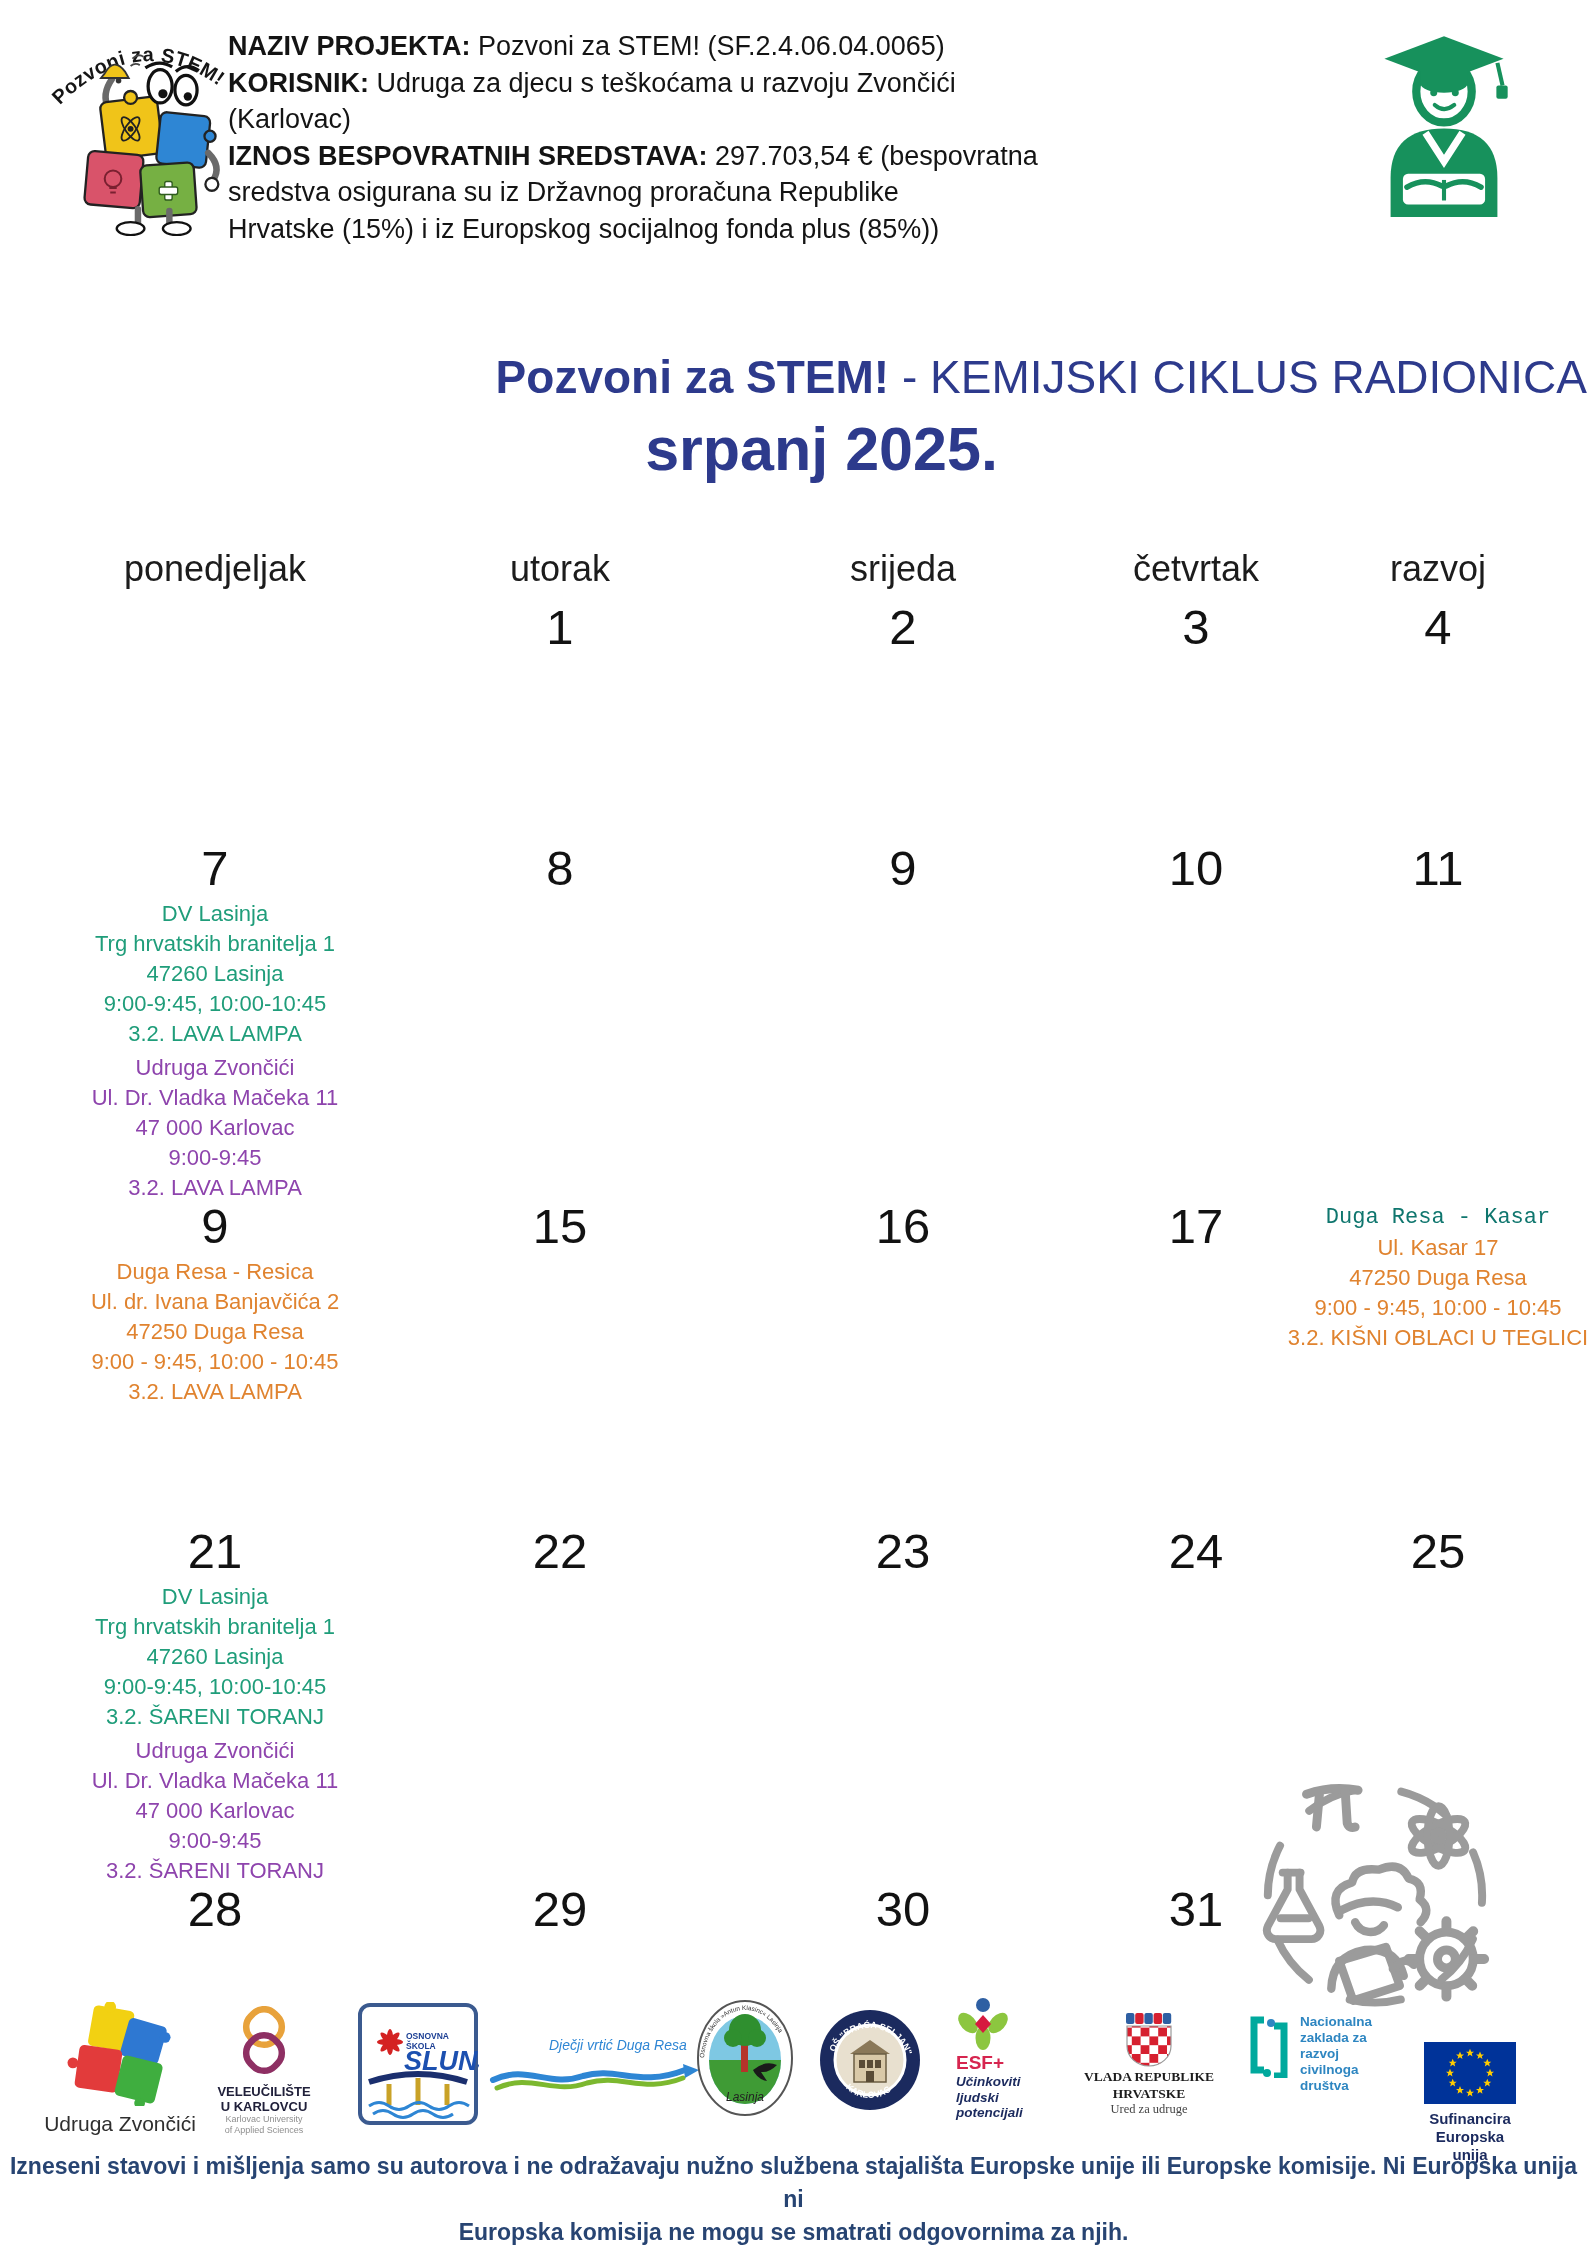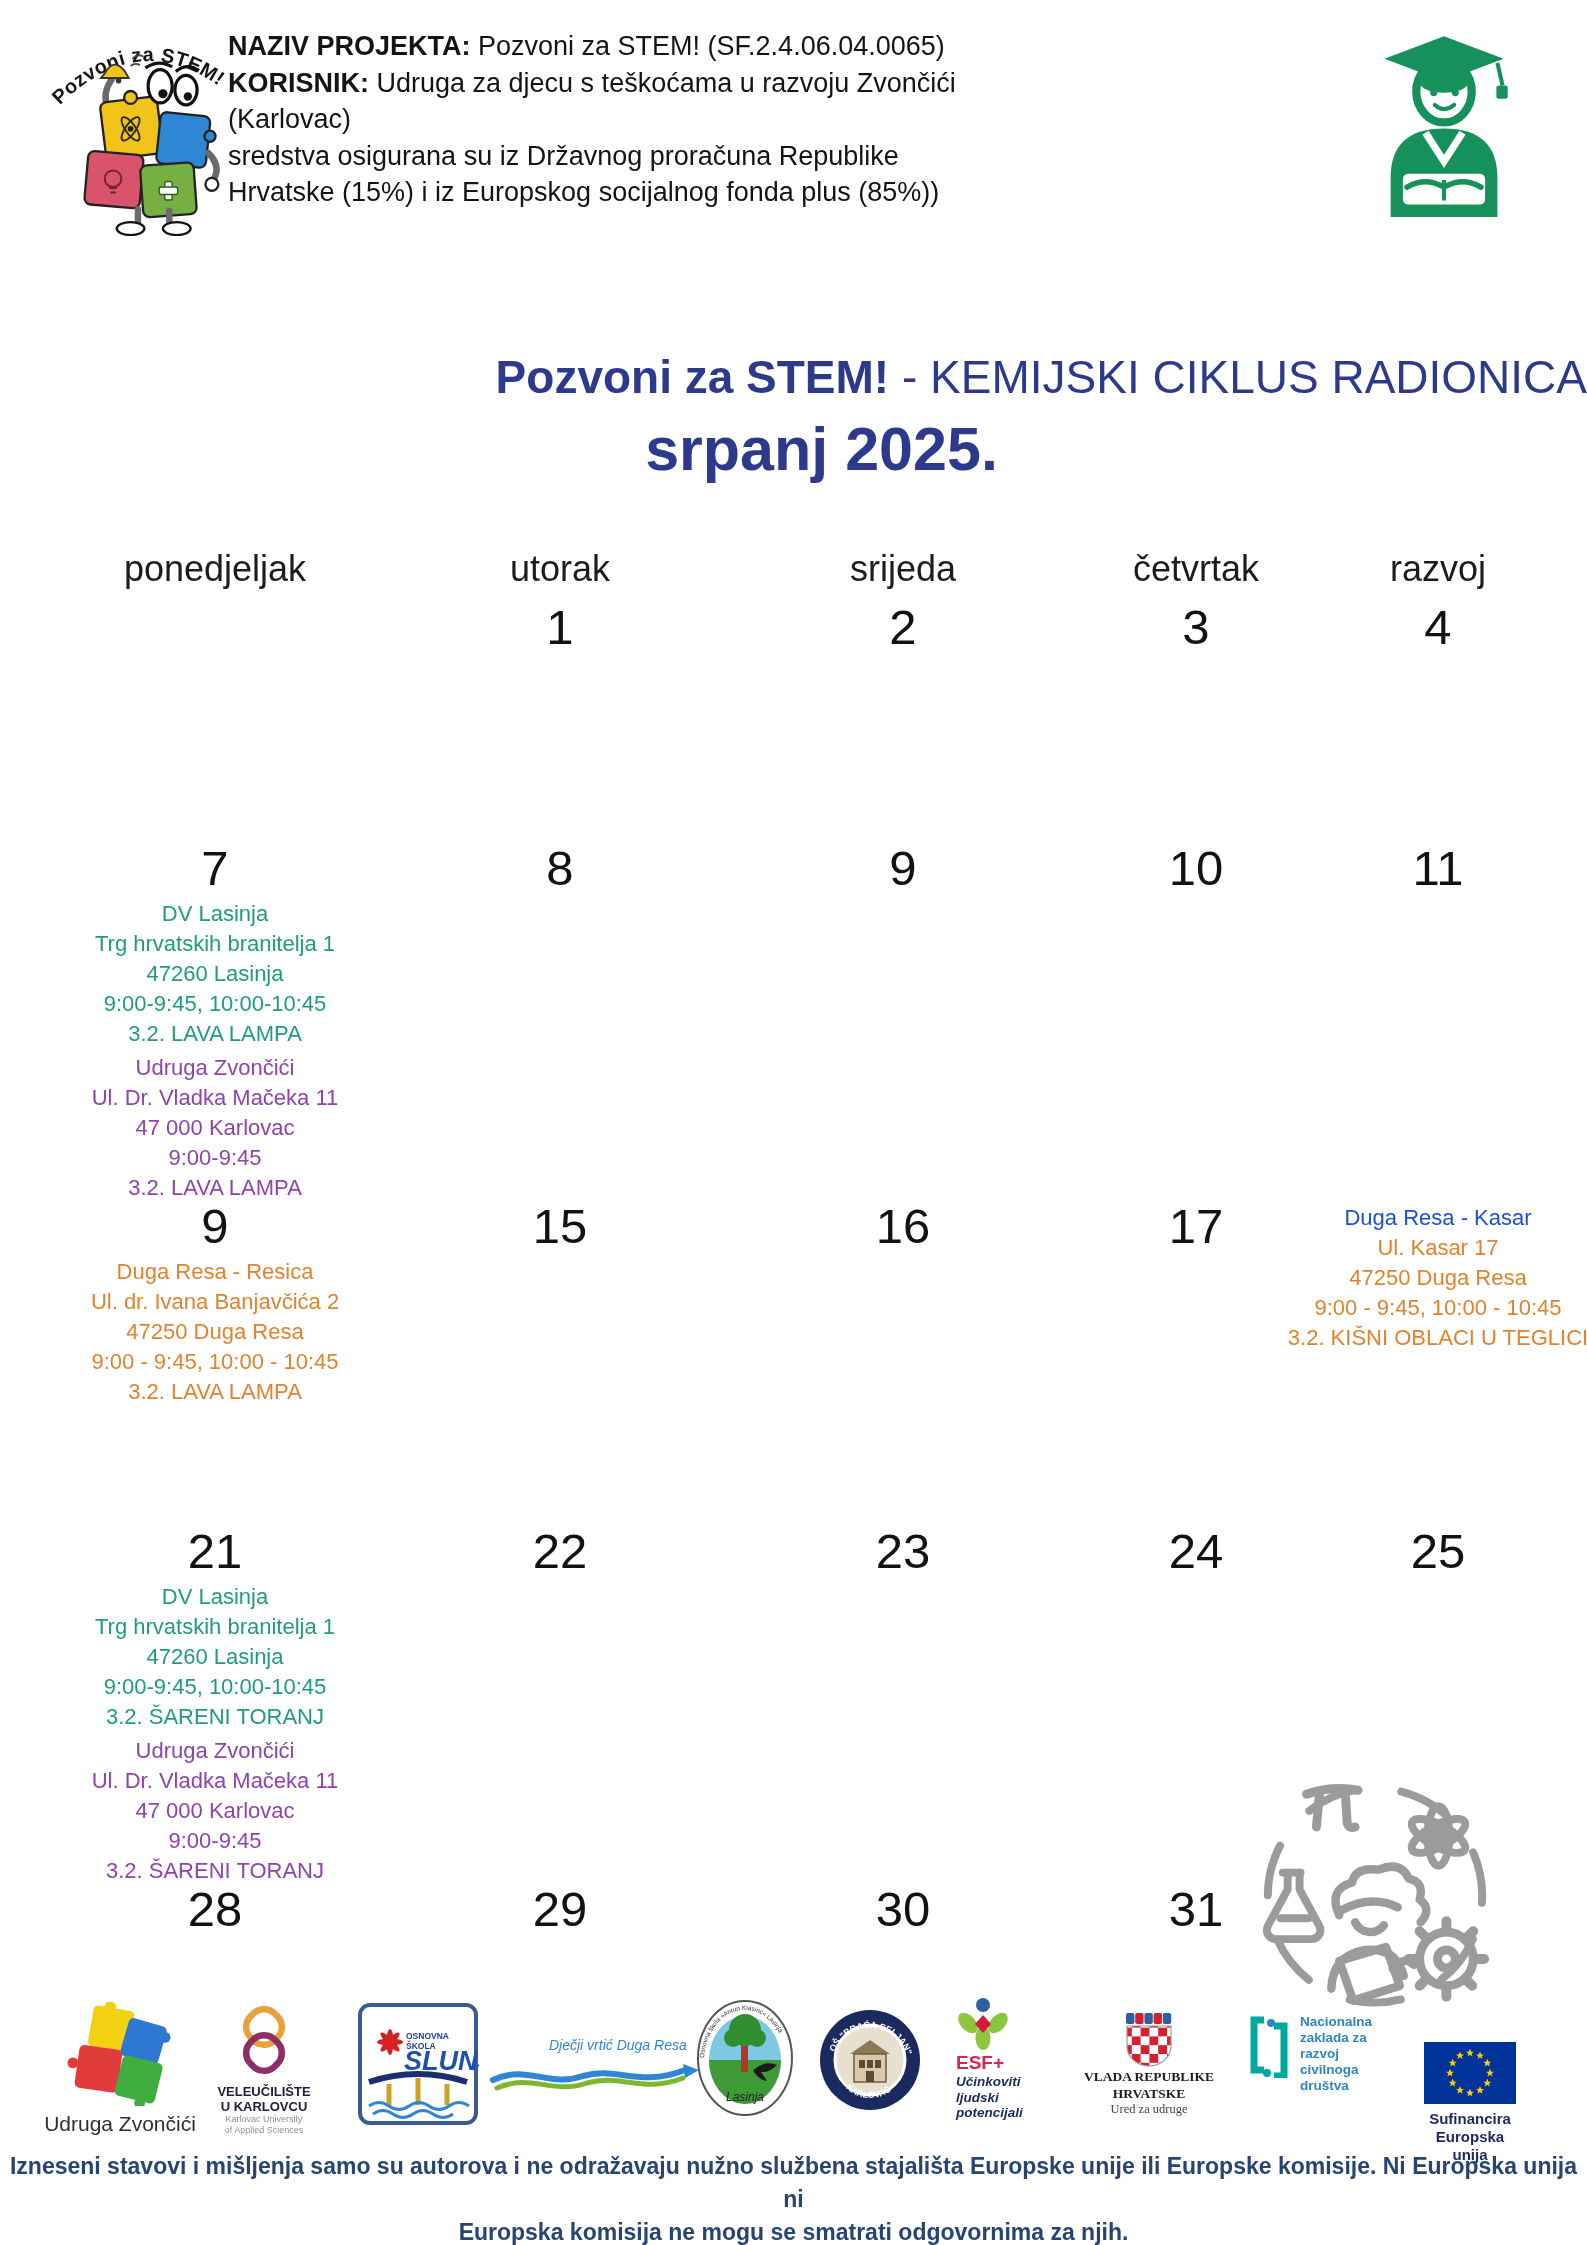--- a/index.html
+++ b/index.html
@@ -112,20 +112,21 @@
 
     <path d="M98,207 v16 M132,209 v14" stroke="#6a6a6a" stroke-width="7" stroke-linecap="round"></path>
     <ellipse cx="90" cy="228" rx="15" ry="7" fill="#fff" stroke="#111" stroke-width="2.5"></ellipse>
     <ellipse cx="140" cy="228" rx="15" ry="7" fill="#fff" stroke="#111" stroke-width="2.5"></ellipse>
   </svg>
 
   <div class="info" id="info-lines">
       <div><b>NAZIV PROJEKTA:</b> Pozvoni za STEM! (SF.2.4.06.04.0065)</div>
       <div><b>KORISNIK:</b> Udruga za djecu s teškoćama u razvoju Zvončići</div>
       <div>(Karlovac)</div>
+      <div><b>IZNOS BESPOVRATNIH SREDSTAVA:</b> 297.703,54 € (bespovratna</div>
       <div>sredstva osigurana su iz Državnog proračuna Republike</div>
       <div>Hrvatske (15%) i iz Europskog socijalnog fonda plus (85%))</div>
     </div>
 
   <svg class="grad-icon" viewBox="0 0 160 185">
     <g fill="#17915c">
       <path d="M28,182 v-38 q0,-48 52,-48 q52,0 52,48 v38 z"></path>
     </g>
     <path d="M62,100 L80,128 L98,100" stroke="#ffffff" stroke-width="7" fill="none"></path>
     <ellipse cx="80" cy="60" rx="27" ry="30" fill="#ffffff" stroke="#17915c" stroke-width="8"></ellipse>
@@ -207,21 +208,21 @@
         <div class="day-num">15</div>
       </div>
       <div class="day-cell" style="left: 903px; top: 1199px;">
         <div class="day-num">16</div>
       </div>
       <div class="day-cell" style="left: 1196px; top: 1199px;">
         <div class="day-num">17</div>
       </div>
       <div class="day-cell" style="left: 1438px; top: 1199px;">
         <div class="ev-block">
-          <div class="ev-line" style="color: #1d4ed8;">Duga Resa - Kasar</div>
+          <div class="ev-line" style="color: #0f766e; font-family: Liberation Mono, monospace;">Duga Resa - Kasar</div>
           <div class="ev-line" style="color: rgb(224, 131, 47);">Ul. Kasar 17</div>
           <div class="ev-line" style="color: rgb(224, 131, 47);">47250 Duga Resa</div>
           <div class="ev-line" style="color: rgb(224, 131, 47);">9:00 - 9:45, 10:00 - 10:45</div>
           <div class="ev-line" style="color: rgb(224, 131, 47);">3.2. KIŠNI OBLACI U TEGLICI</div>
         </div>
       </div>
       <div class="day-cell" style="left: 215px; top: 1524px;">
         <div class="day-num">21</div>
         <div class="ev-block">
           <div class="ev-line" style="color: rgb(31, 157, 122);">DV Lasinja</div>

